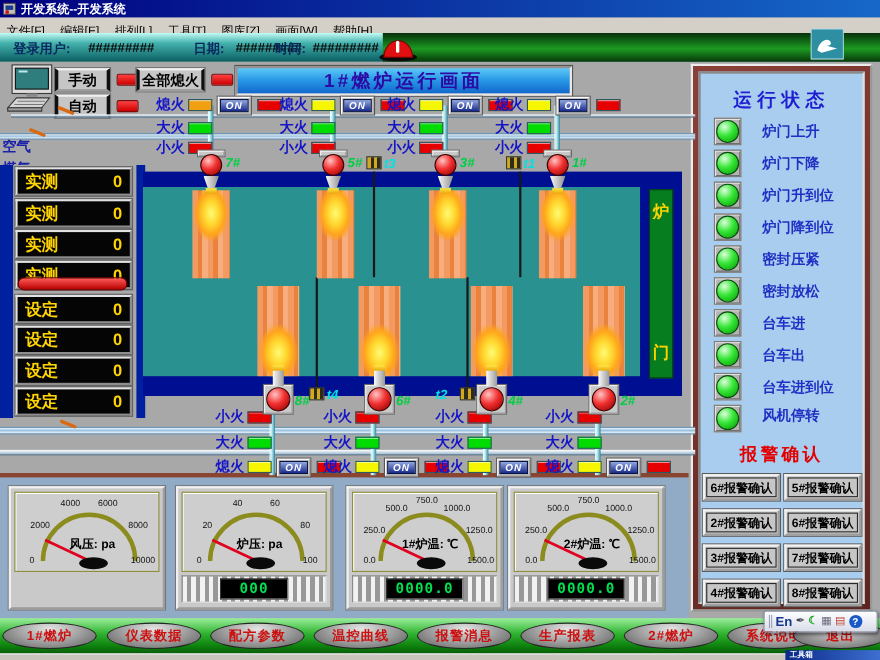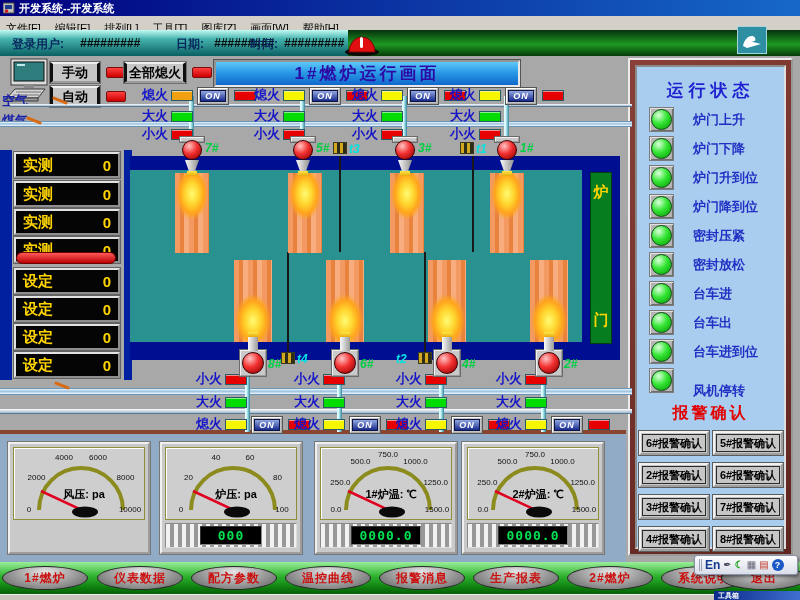--- a/index.html
+++ b/index.html
@@ -34,21 +34,21 @@
   .rowlbl{font-size:13px;font-weight:bold;color:#1414c8;line-height:14px;text-align:right;}
   .ind{border:1px solid #2a5a66;box-shadow:inset 0 1px 0 rgba(255,255,255,.55);}
   .on-frame{background:#c4c4c4;border:1px outset #fff;box-shadow:0 0 0 1px #555;display:flex;padding:1px;}
   .on-face{flex:1;display:flex;align-items:center;justify-content:center;background:linear-gradient(180deg,#93a8e0,#172a8e);
     border:1px solid #0a1440;color:#fff;font-size:9px;font-weight:bold;font-style:italic;letter-spacing:1px;}
   .vpipe{background:linear-gradient(90deg,#f4ffff,#8ed8e2 45%,#3c7e94);border-left:1px solid #dff;}
   .hpipe-thin{background:linear-gradient(180deg,#ffffff,#9fb9cf);border-bottom:1px solid #5a7890;}
   .hpipe-thick{background:linear-gradient(180deg,#eef8ff 0%,#9cc2de 45%,#f0f8ff 100%);border-top:1px solid #6a95b5;border-bottom:1px solid #6a95b5;}
   .hook{background:#d96a12;height:3px;border-radius:2px;}
 
-  .gaslbl{font-size:13px;font-weight:bold;color:#1a22aa;}
+  .gaslbl{font-size:13px;font-weight:bold;color:#1a22aa;margin-top:32px;}
 
   
   .flame{position:absolute;}
   .flame.top{background:
     radial-gradient(ellipse 62% 42% at 50% 26%, #fffb72 0%, #ffd62e 32%, #ffa41c 58%, rgba(255,150,50,0) 78%),
     repeating-linear-gradient(90deg,#f29a62 0 5px,#e8823d 5px 9px,#f7ad7d 9px 14px);}
   .flame.bot{background:
     radial-gradient(ellipse 62% 42% at 50% 74%, #fffb72 0%, #ffd62e 32%, #ffa41c 58%, rgba(255,150,50,0) 78%),
     repeating-linear-gradient(90deg,#f29a62 0 5px,#e8823d 5px 9px,#f7ad7d 9px 14px);}
   .ball{border-radius:50%;background:radial-gradient(circle at 35% 28%,#ffc4c4 0%,#f23030 45%,#8e0000 95%);
@@ -232,21 +232,21 @@
           <div class="lamp" style="width: 21px; height: 21px;"></div>
         </div>
         <div class="lamp-lb" style="position: absolute; left: 56px; top: 243px; width: 90px; height: 25px;">台车出</div>
         <div class="lampbox" style="position: absolute; left: 12px; top: 272px; width: 25px; height: 25px;">
           <div class="lamp" style="width: 21px; height: 21px;"></div>
         </div>
         <div class="lamp-lb" style="position: absolute; left: 56px; top: 272px; width: 90px; height: 25px;">台车进到位</div>
         <div class="lampbox" style="position: absolute; left: 12px; top: 301px; width: 25px; height: 25px;">
           <div class="lamp" style="width: 21px; height: 21px;"></div>
         </div>
-        <div class="lamp-lb" style="position: absolute; left: 56px; top: 311px; width: 90px; height: 25px;">风机停转</div>
+        <div class="lamp-lb" style="position: absolute; left: 56px; top: 298px; width: 90px; height: 25px;">风机停转</div>
         <div class="alarm-btn" style="position: absolute; left: 2px; top: 364px; width: 70px; height: 24px;">
           <span class="in">6#报警确认</span>
         </div>
         <div class="alarm-btn" style="position: absolute; left: 76px; top: 364px; width: 70px; height: 24px;">
           <span class="in">5#报警确认</span>
         </div>
         <div class="alarm-btn" style="position: absolute; left: 2px; top: 396px; width: 70px; height: 24px;">
           <span class="in">2#报警确认</span>
         </div>
         <div class="alarm-btn" style="position: absolute; left: 76px; top: 396px; width: 70px; height: 24px;">

